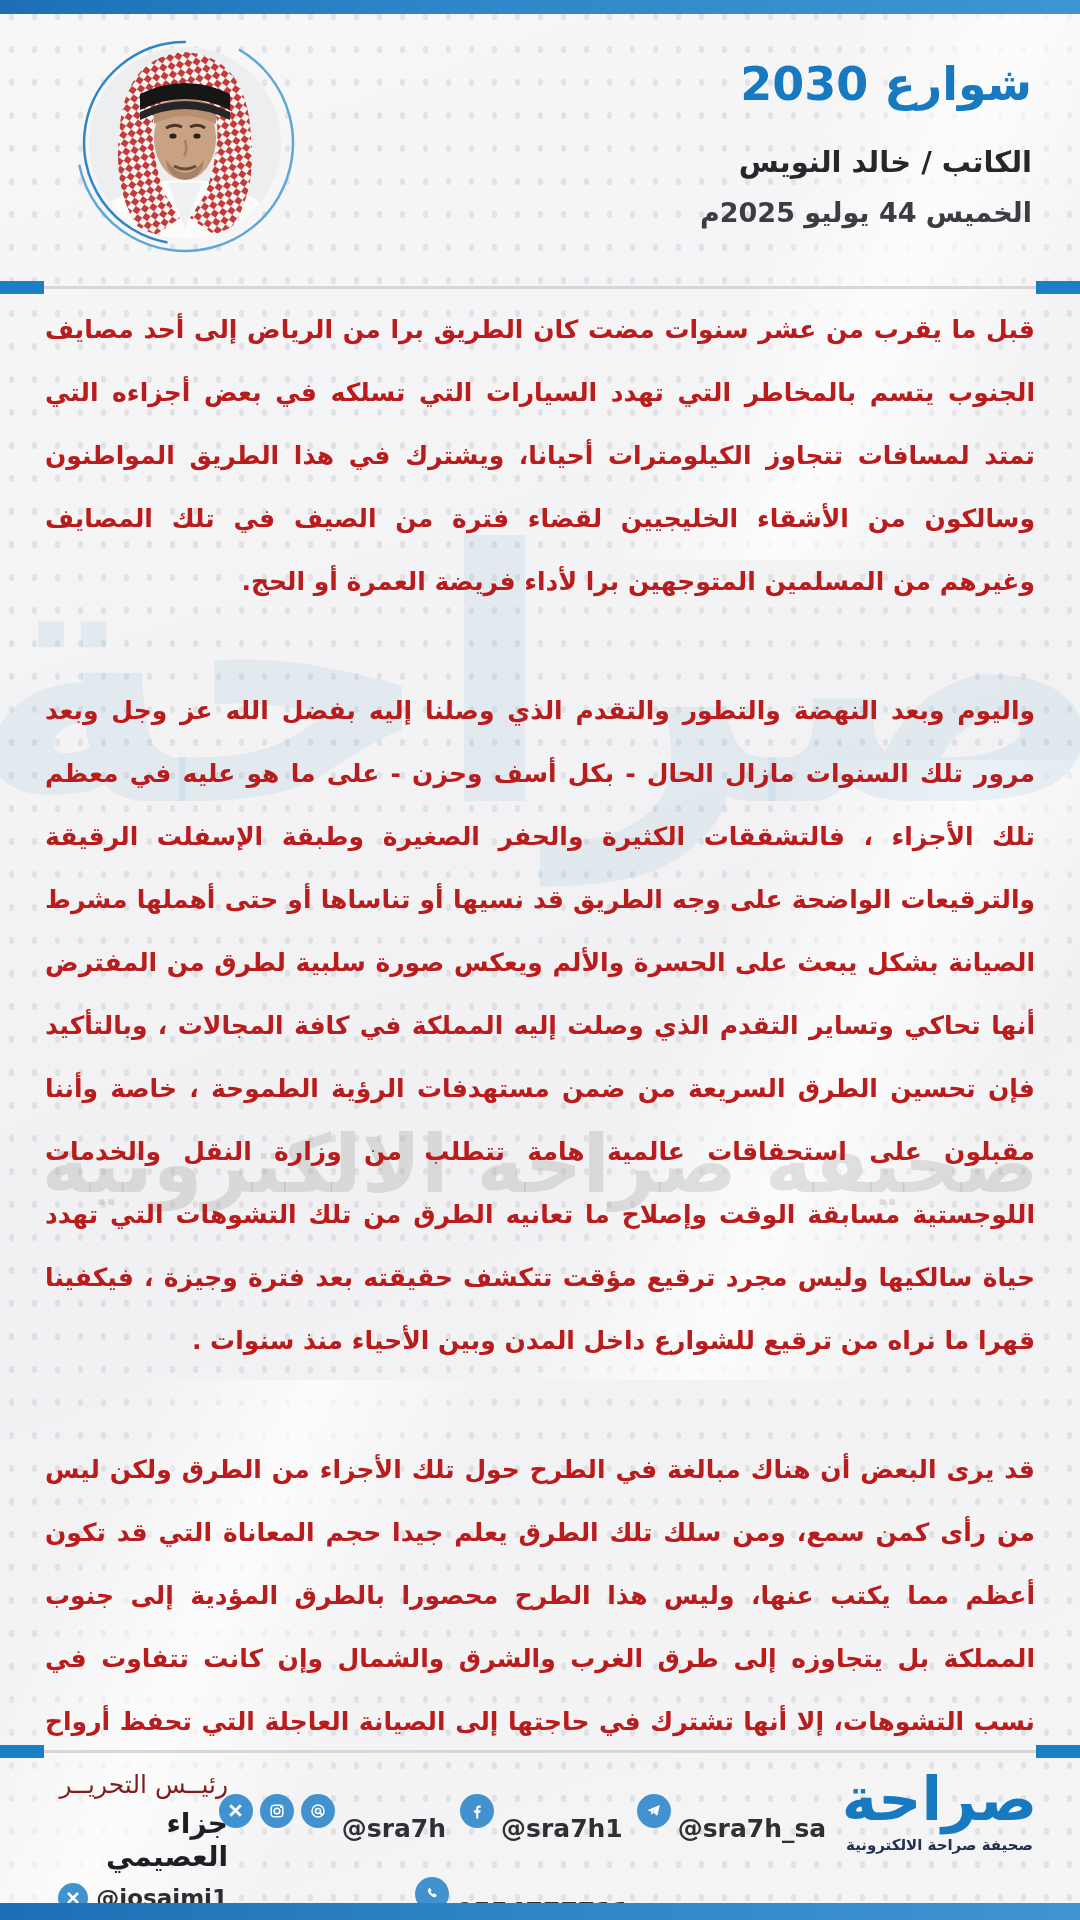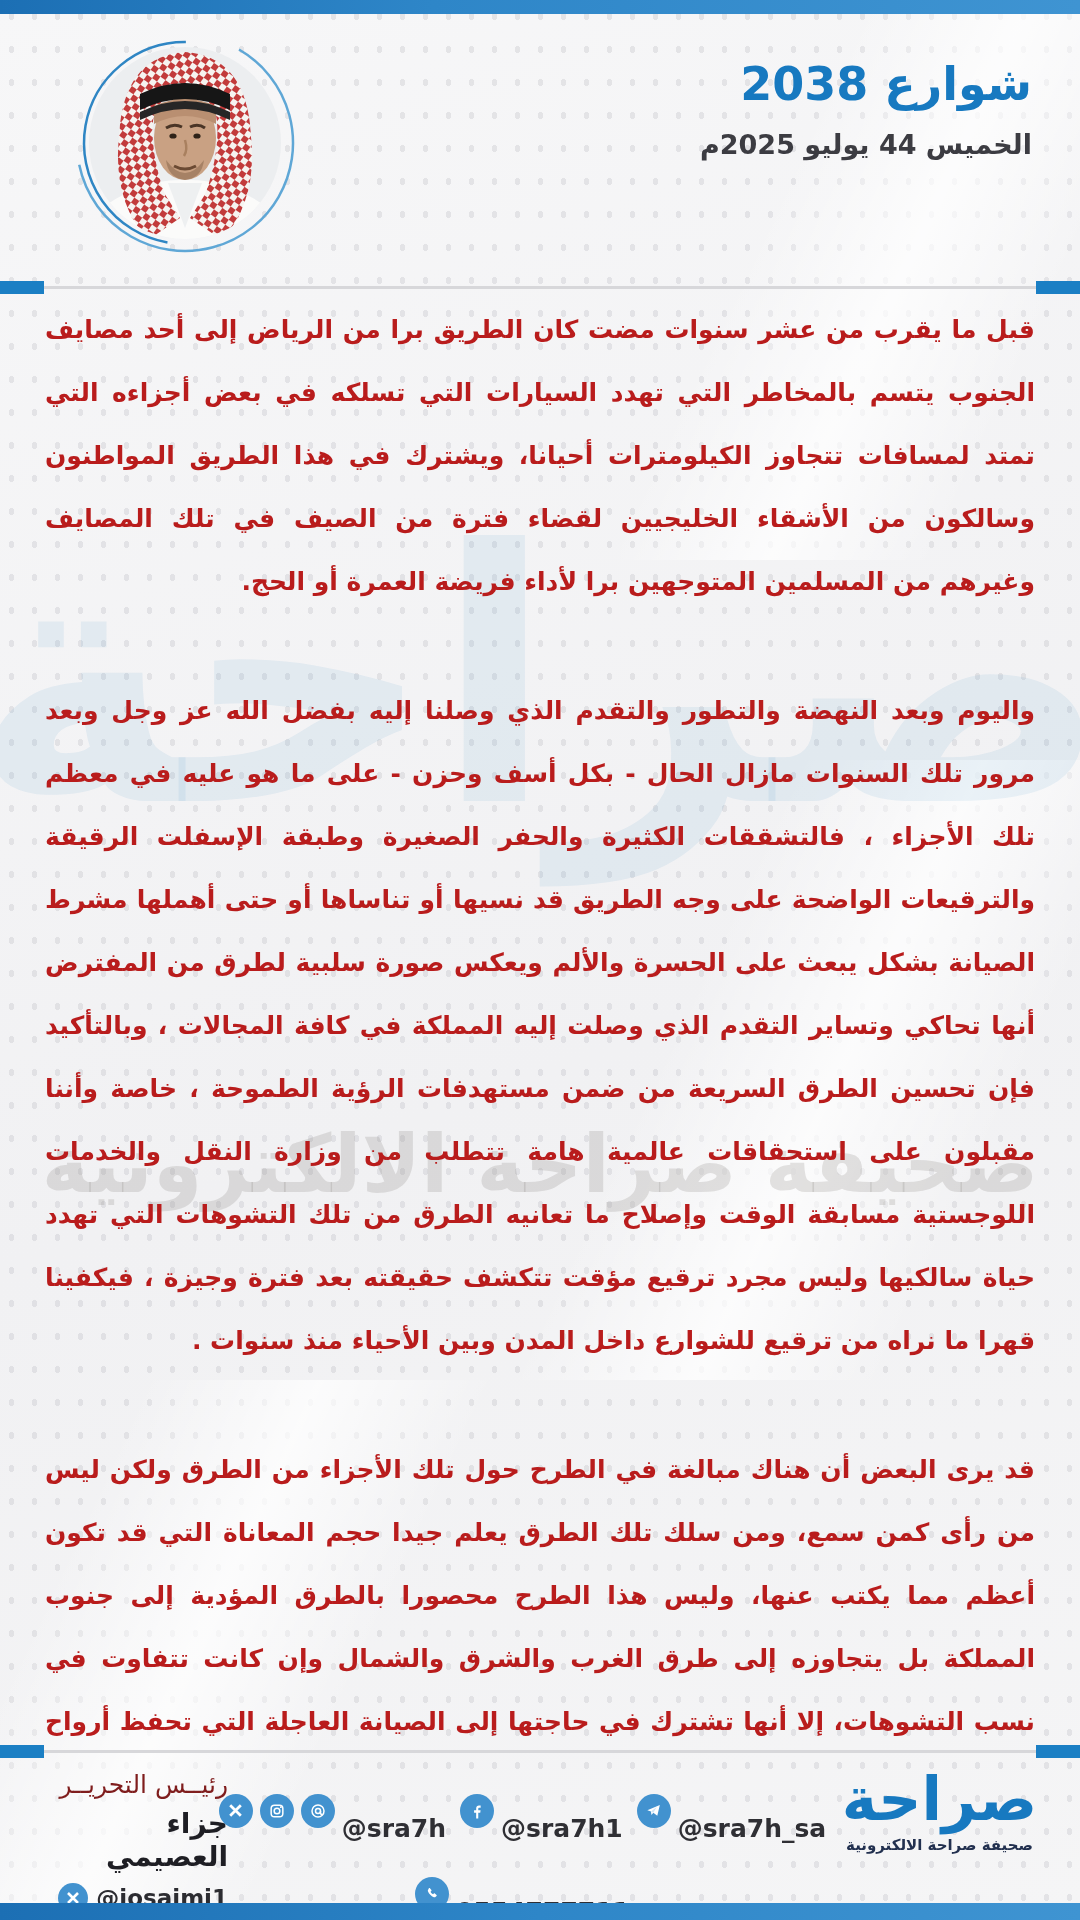--- a/index.html
+++ b/index.html
@@ -130,21 +130,22 @@
       <path d="M104 138 q11 6 22 0" stroke="#6b4a33" stroke-width="3" fill="none"></path>
       <path d="M96 132 Q115 158 134 132 Q132 150 115 152 Q98 150 96 132 Z" fill="#7d5a40" opacity=".45"></path>
 
       <path d="M70 66 Q115 44 160 66 L160 82 Q115 60 70 82 Z" fill="#161616"></path>
       <path d="M70 84 Q115 62 160 84 L160 92 Q115 70 70 92 Z" fill="#262626"></path>
     </g>
   </svg>
 </div>
 
 <div class="header-text">
-  <div class="page-title">شوارع 2038</div>
+  <div class="page-title">شوارع 2030</div>
+  <div class="author">الكاتب / خالد النويس</div>
   <div class="pub-date">الخميس 44 يوليو 2025م</div>
 </div>
 
 <div class="divider d-top">
   <div class="line"></div>
   <div class="cap left"></div>
   <div class="cap right"></div>
 </div>
 
 <div class="article">

